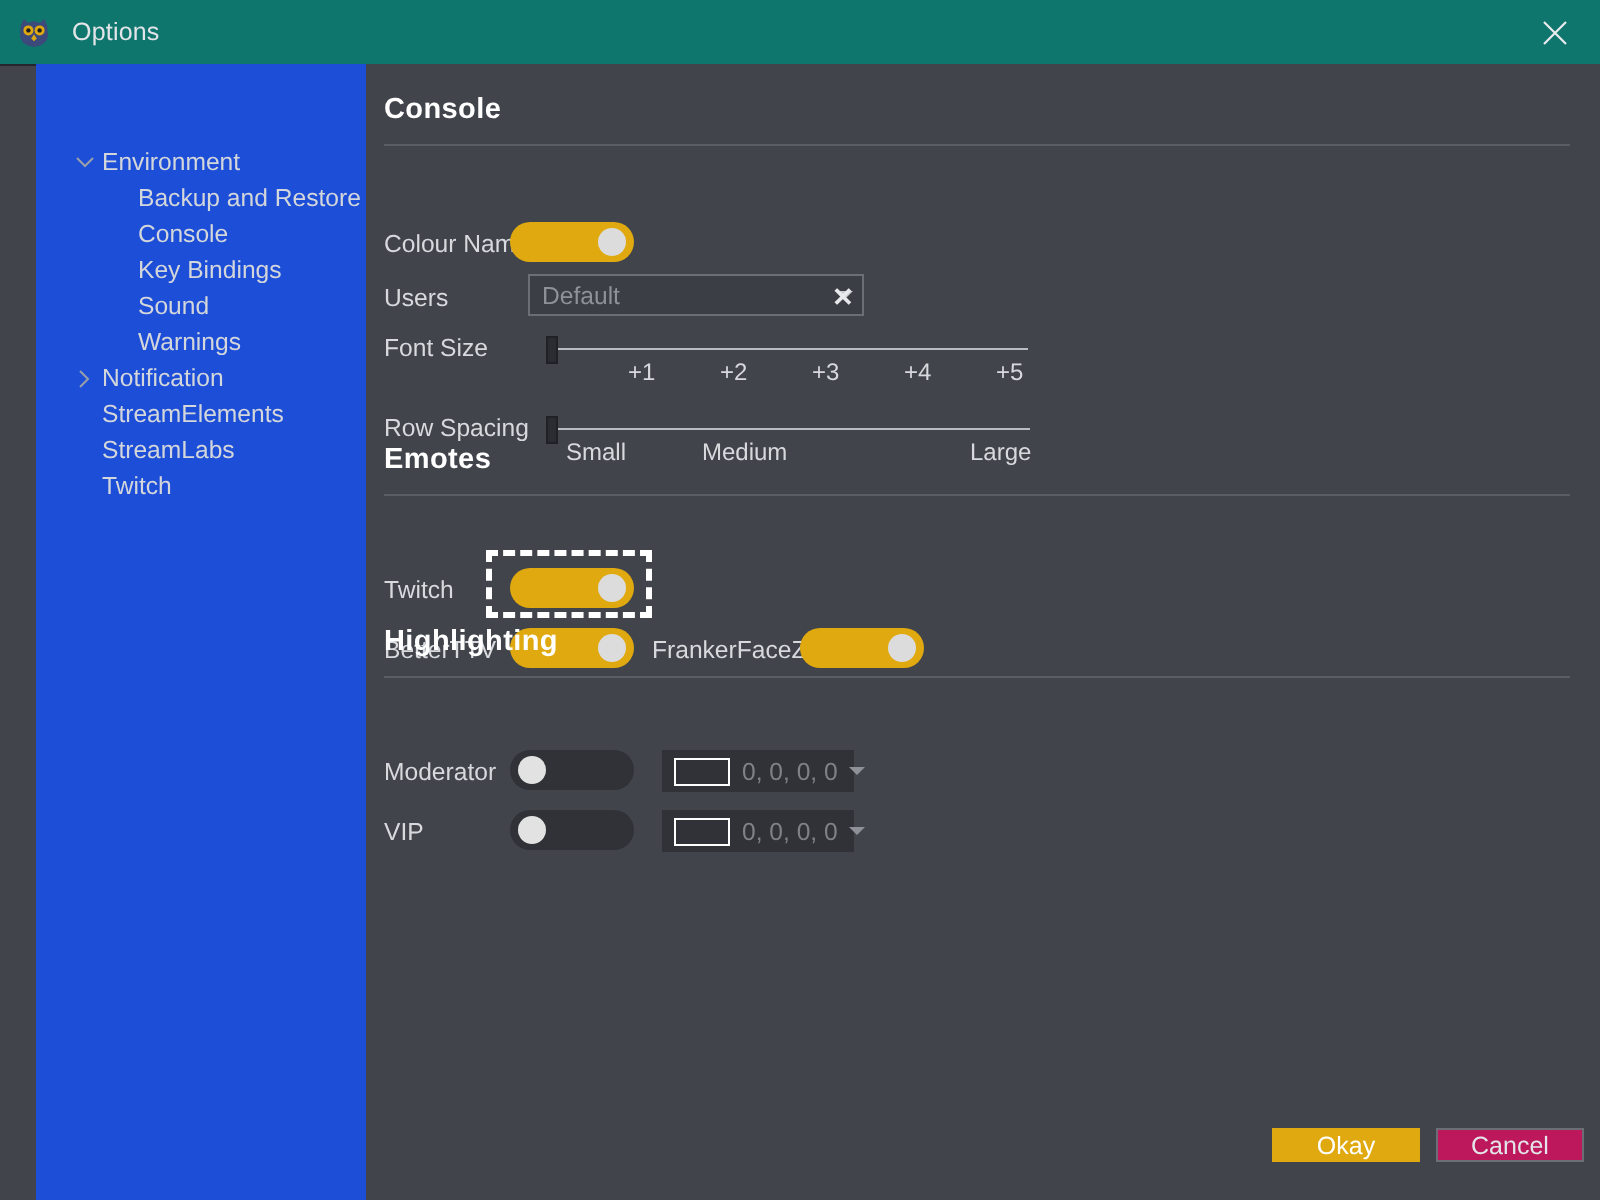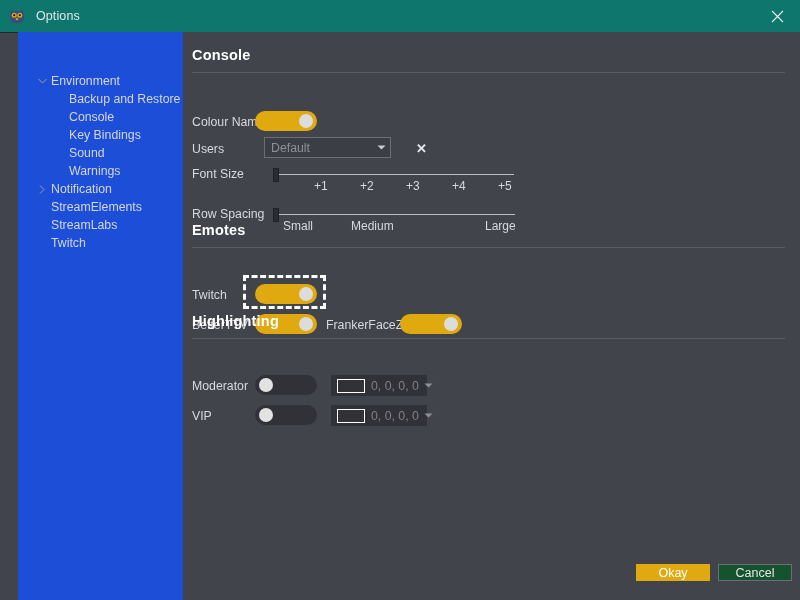--- a/index.html
+++ b/index.html
@@ -225,21 +225,21 @@
     font-size: 12.5px;
     box-sizing: border-box;
     cursor: pointer;
   }
   .btn.primary {
     background: #e0a90f;
     color: #ffffff;
     border: none;
   }
   .btn.secondary {
-    background: #14532d;
+    background: #be185d;
     color: #e3e5e8;
     border: 1px solid #6b6e75;
   }
 </style>
 </head>
 <body>
 
 <div class="titlebar">
   <div class="app-icon">
     <svg width="18" height="18" viewBox="0 0 18 18">
@@ -321,21 +321,21 @@
 
   <div class="section-title" style="left:9px; top:15px;">Console</div>
   <div class="section-rule" style="left:9px; top:40px; width:593px;"></div>
 
   <div class="field-label" style="left:9px; top:83px;">Colour Names</div>
   <div class="toggle on" style="left:72px; top:79px; width:62px; height:20px;">
     <span class="knob"></span>
   </div>
 
   <div class="field-label" style="left:9px; top:110px;">Users</div>
-  <div class="combo" style="left:81px; top:105px; width:127px; height:21px;">
+  <div class="combo" style="left:81px; top:105px; width:168px; height:21px;">
     <span class="combo-value">Default</span>
     <span class="caret">
       <svg width="9" height="5" viewBox="0 0 9 5">
           <path d="M0.5 0.5 L4.5 4.5 L8.5 0.5 Z" fill="#c8cbd0"></path>
         </svg>
     </span>
   </div>
   <div class="clear-x" style="left:233px; top:110px;">✕</div>
 
   <div class="field-label" style="left:9px; top:135px;">Font Size</div>

